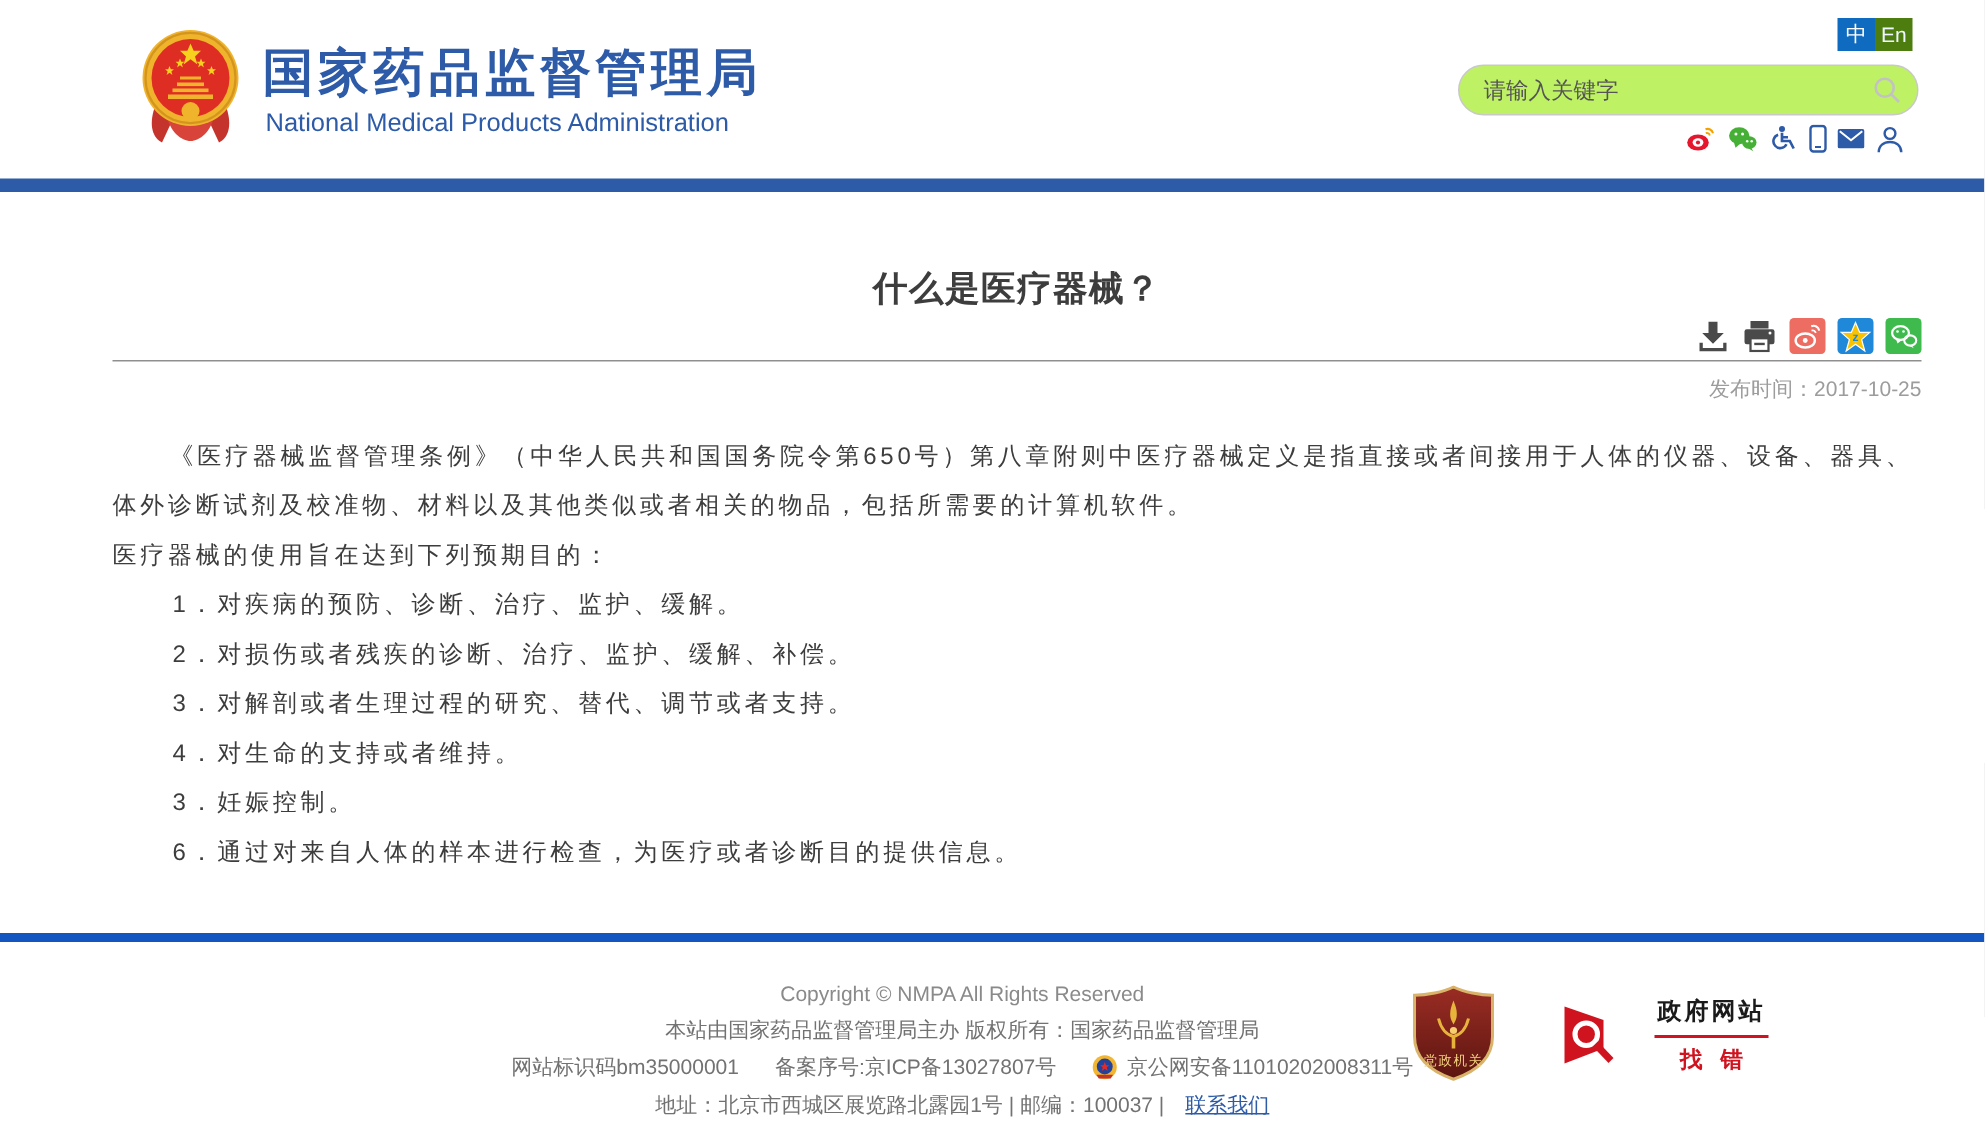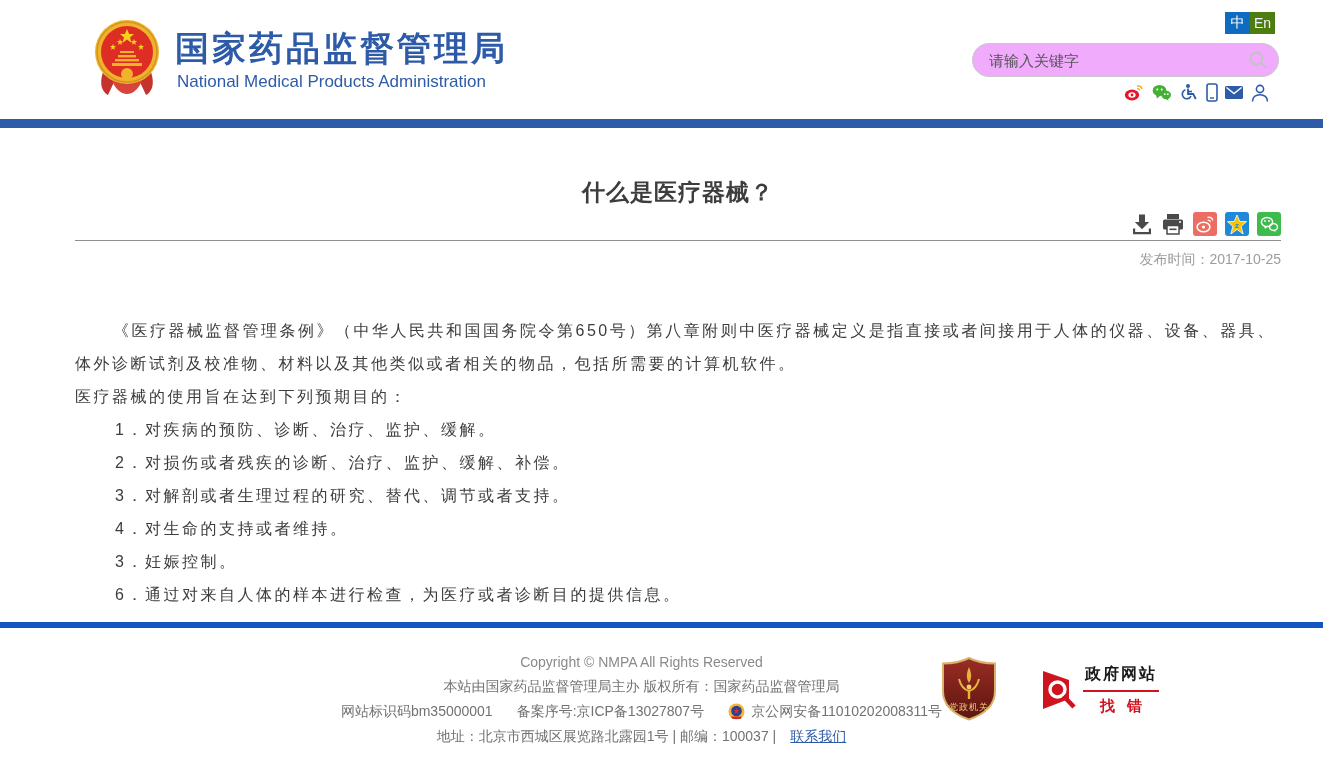--- a/index.html
+++ b/index.html
@@ -15,55 +15,55 @@
   .site-title { position:absolute; left:175px; top:26px; font-size:34px; font-weight:bold;
     color:#2d5ba8; letter-spacing:3px; }
   .site-subtitle { position:absolute; left:177px; top:72px; font-size:17px; color:#2d5ba8; }
   .lang-toggle { position:absolute; left:1225px; top:12px; display:flex; font-size:14px; }
   .lang-zh { width:25px; height:22px; background:#0e6bbf; color:#fff; display:flex;
     align-items:center; justify-content:center; cursor:pointer; }
   .lang-en { width:25px; height:22px; background:#4d7c0f; color:#eef7ff; display:flex;
     align-items:center; justify-content:center; cursor:pointer; }
   .search-box { position:absolute; left:972px; top:43px; width:307px; height:34px;
     border:1px solid #c9c9c9; border-radius:17px; display:flex; align-items:center;
-    padding:0 10px 0 16px; background:#f0abfc; }
+    padding:0 10px 0 16px; background:#bef264; }
   .search-box input { flex:1; border:none; outline:none; font-size:15px; color:#444;
     font-family:inherit; background:transparent; }
   .search-box input::placeholder { color:#555; opacity:1; }
   .quick-icons { position:absolute; top:83px; left:1124px; width:145px; display:flex;
     align-items:center; justify-content:space-between; }
   .quick-icons > span { display:inline-flex; cursor:pointer; }
   
   .band { position:absolute; top:119px; left:0; right:0; height:9px; background:#2d5ba8; }
   
   .content { position:absolute; left:75px; right:42px; top:128px; }
   .article-title { margin-top:49px; text-align:center; font-size:23px; color:#3d3d3d;
     letter-spacing:1px; }
   .toolbar { position:absolute; right:0; top:84px; display:flex; align-items:center; gap:8px; }
   .toolbar .tool { display:inline-flex; cursor:pointer; }
   .share-sq { width:24px; height:24px; border-radius:3px; display:inline-flex;
     align-items:center; justify-content:center; cursor:pointer; }
   .divider { position:absolute; left:0; right:0; top:112px; border-top:1px solid #8f8f8f; }
   .pub-date { position:absolute; right:0; top:123px; font-size:14px; color:#9c9c9c; }
-  .body-text { position:absolute; left:0; right:0; top:186px; font-size:16px;
+  .body-text { position:absolute; left:0; right:0; top:160px; font-size:16px;
     line-height:33px; color:#3d3d3d; letter-spacing:2.5px; }
   .body-text .p1 { text-indent:38px; }
   .body-text .list { margin-left:40px; }
   
   .footer-line { position:absolute; top:622px; left:0; right:0; height:6px; background:#1356c2; }
   .footer-info { position:absolute; top:654px; left:0; width:1283px; text-align:center;
     font-size:14px; color:#727272; }
   .footer-info .row { margin-bottom:10px; height:15px; display:flex; justify-content:center;
     align-items:center; gap:6px; }
   .footer-info .row2 { color:#8a8a8a; }
   .gap18 { margin-left:18px; }
   .contact-link { color:#2d5ba8; text-decoration:underline; cursor:pointer; margin-left:8px; }
   .shield-badge { position:absolute; left:941px; top:657px; cursor:pointer; }
   .zhaocuo { position:absolute; left:1041px; top:664px; display:flex; align-items:center;
-    gap:4px; cursor:pointer; }
+    gap:24px; cursor:pointer; }
   .zc-text { display:flex; flex-direction:column; align-items:center; }
   .zc-top { font-size:16px; font-weight:bold; color:#1a1a1a; letter-spacing:2px;
     padding:0 2px 5px 2px; border-bottom:2px solid #cf1420; }
   .zc-bottom { font-size:15px; font-weight:bold; color:#cf1420; letter-spacing:12px;
     margin-top:5px; padding-left:12px; }
 </style>
 </head>
 <body>
 
 <div class="page">

